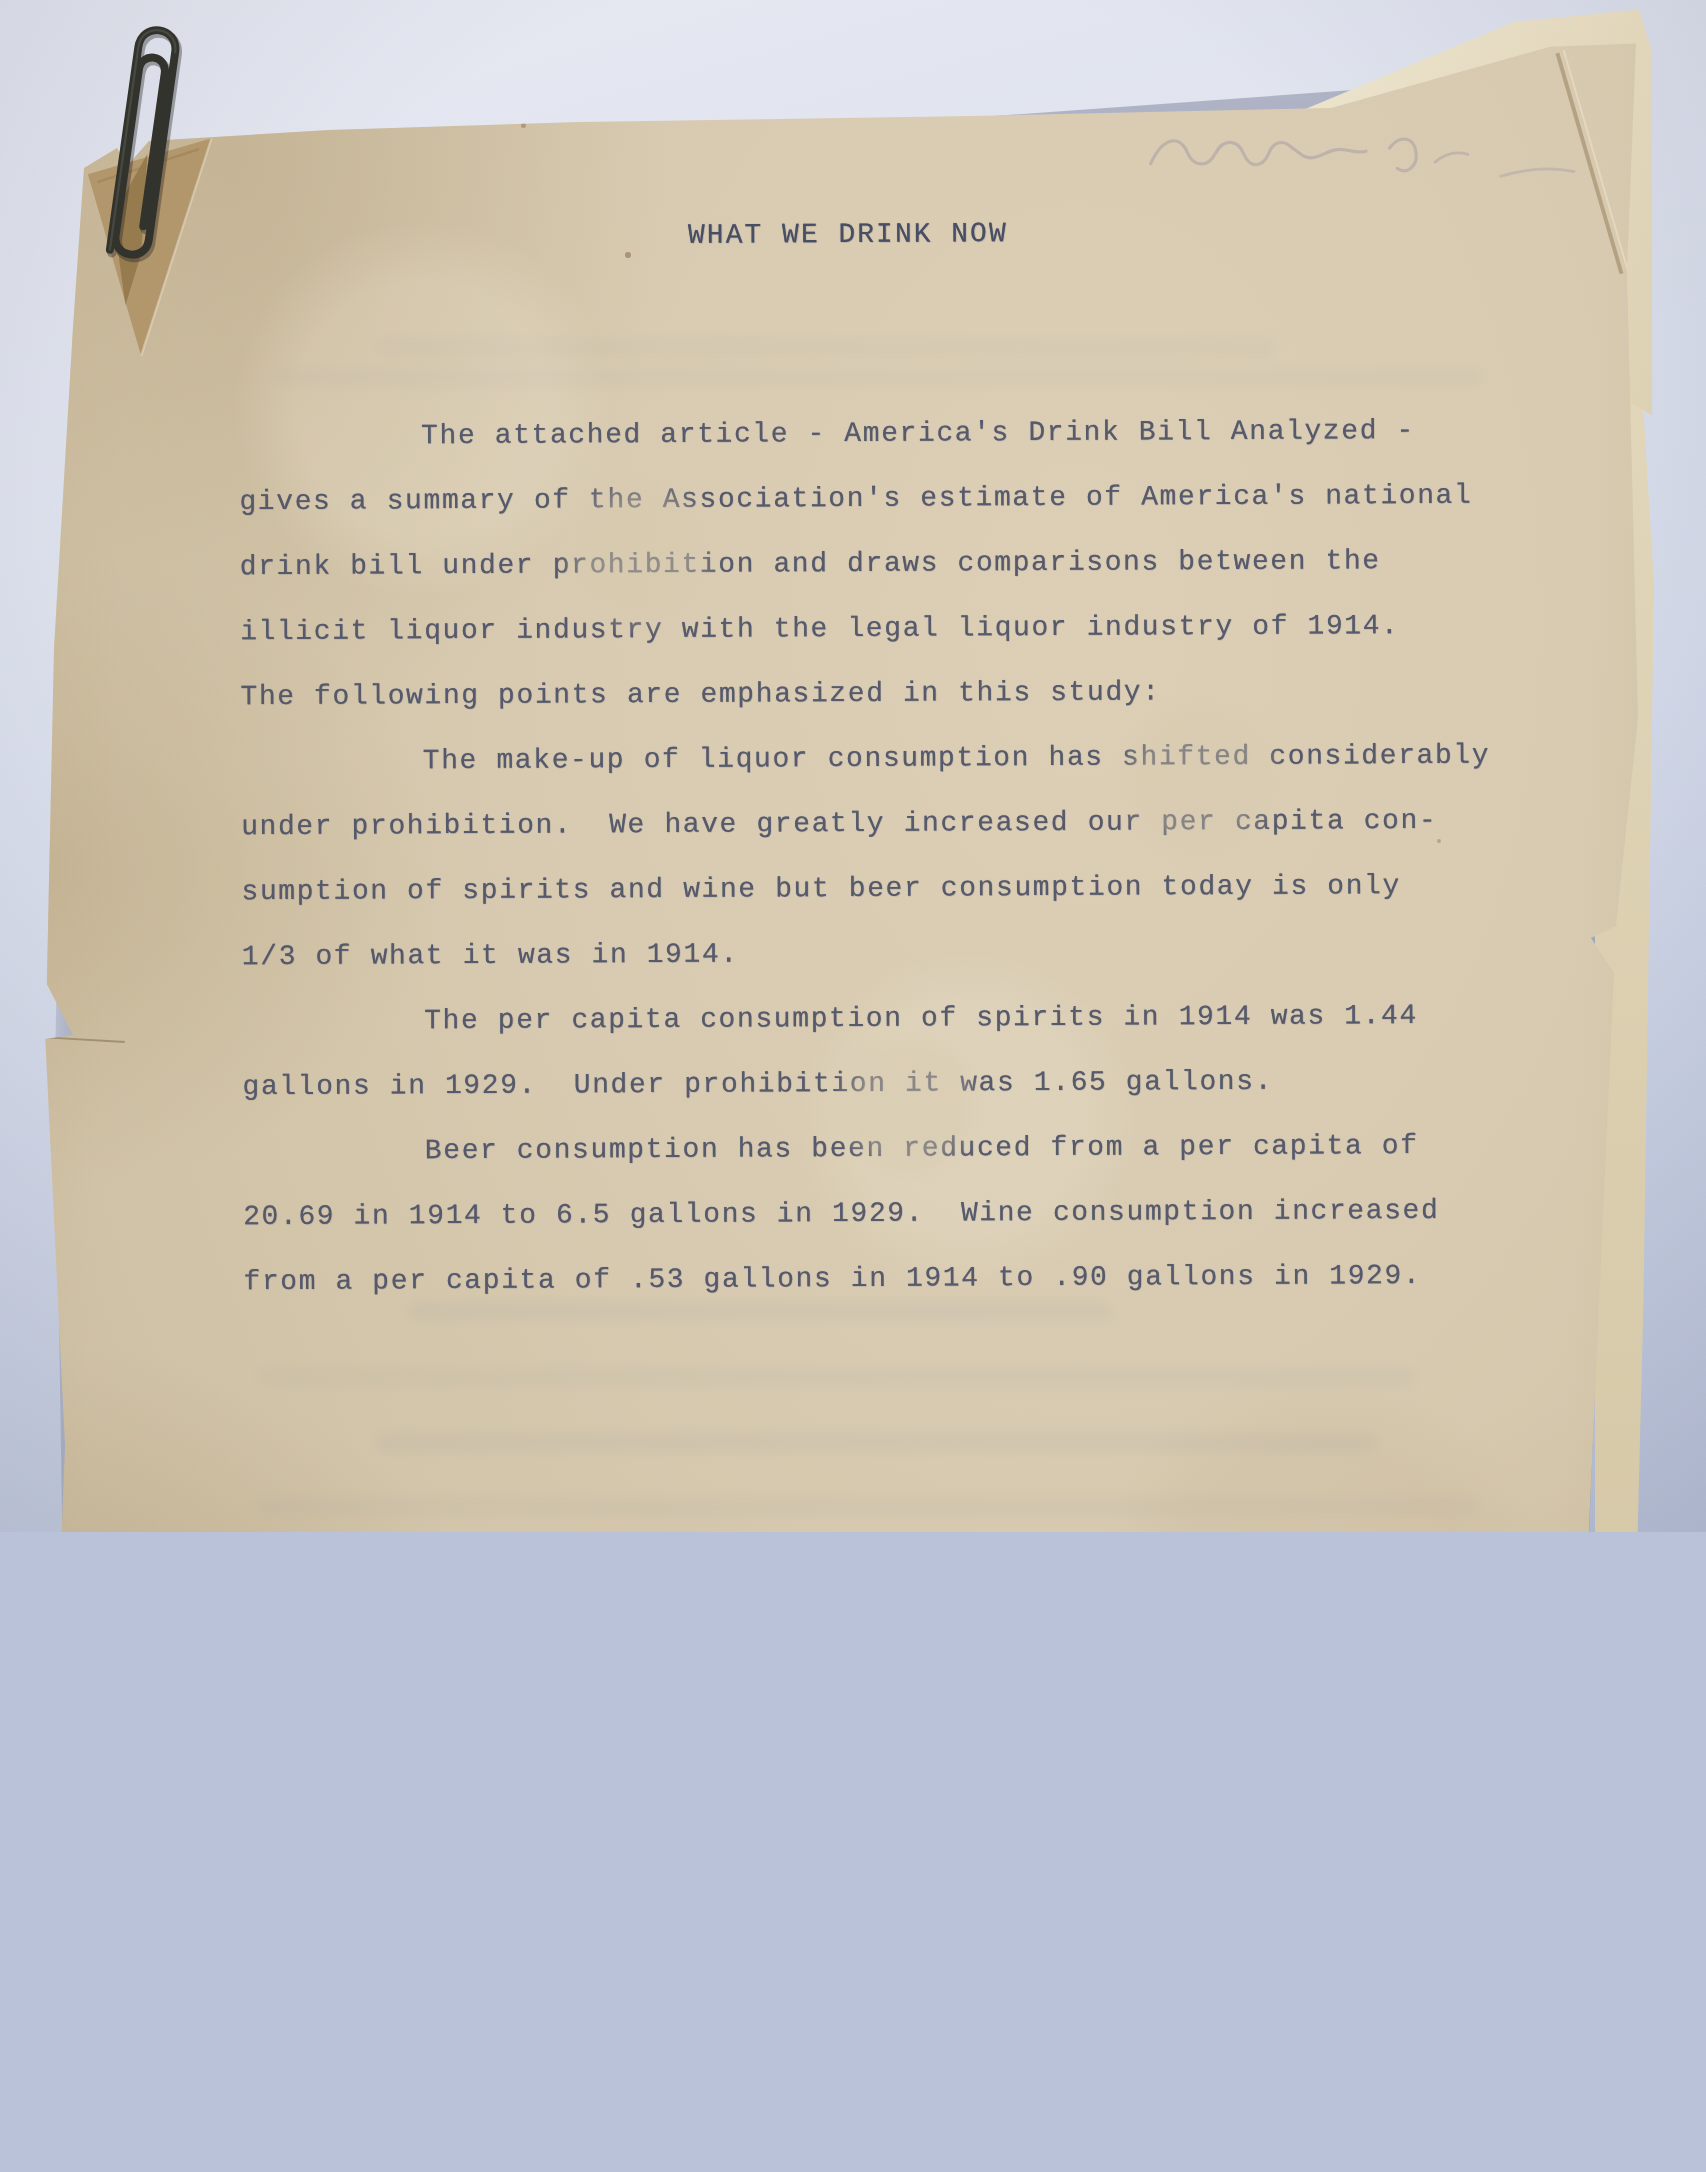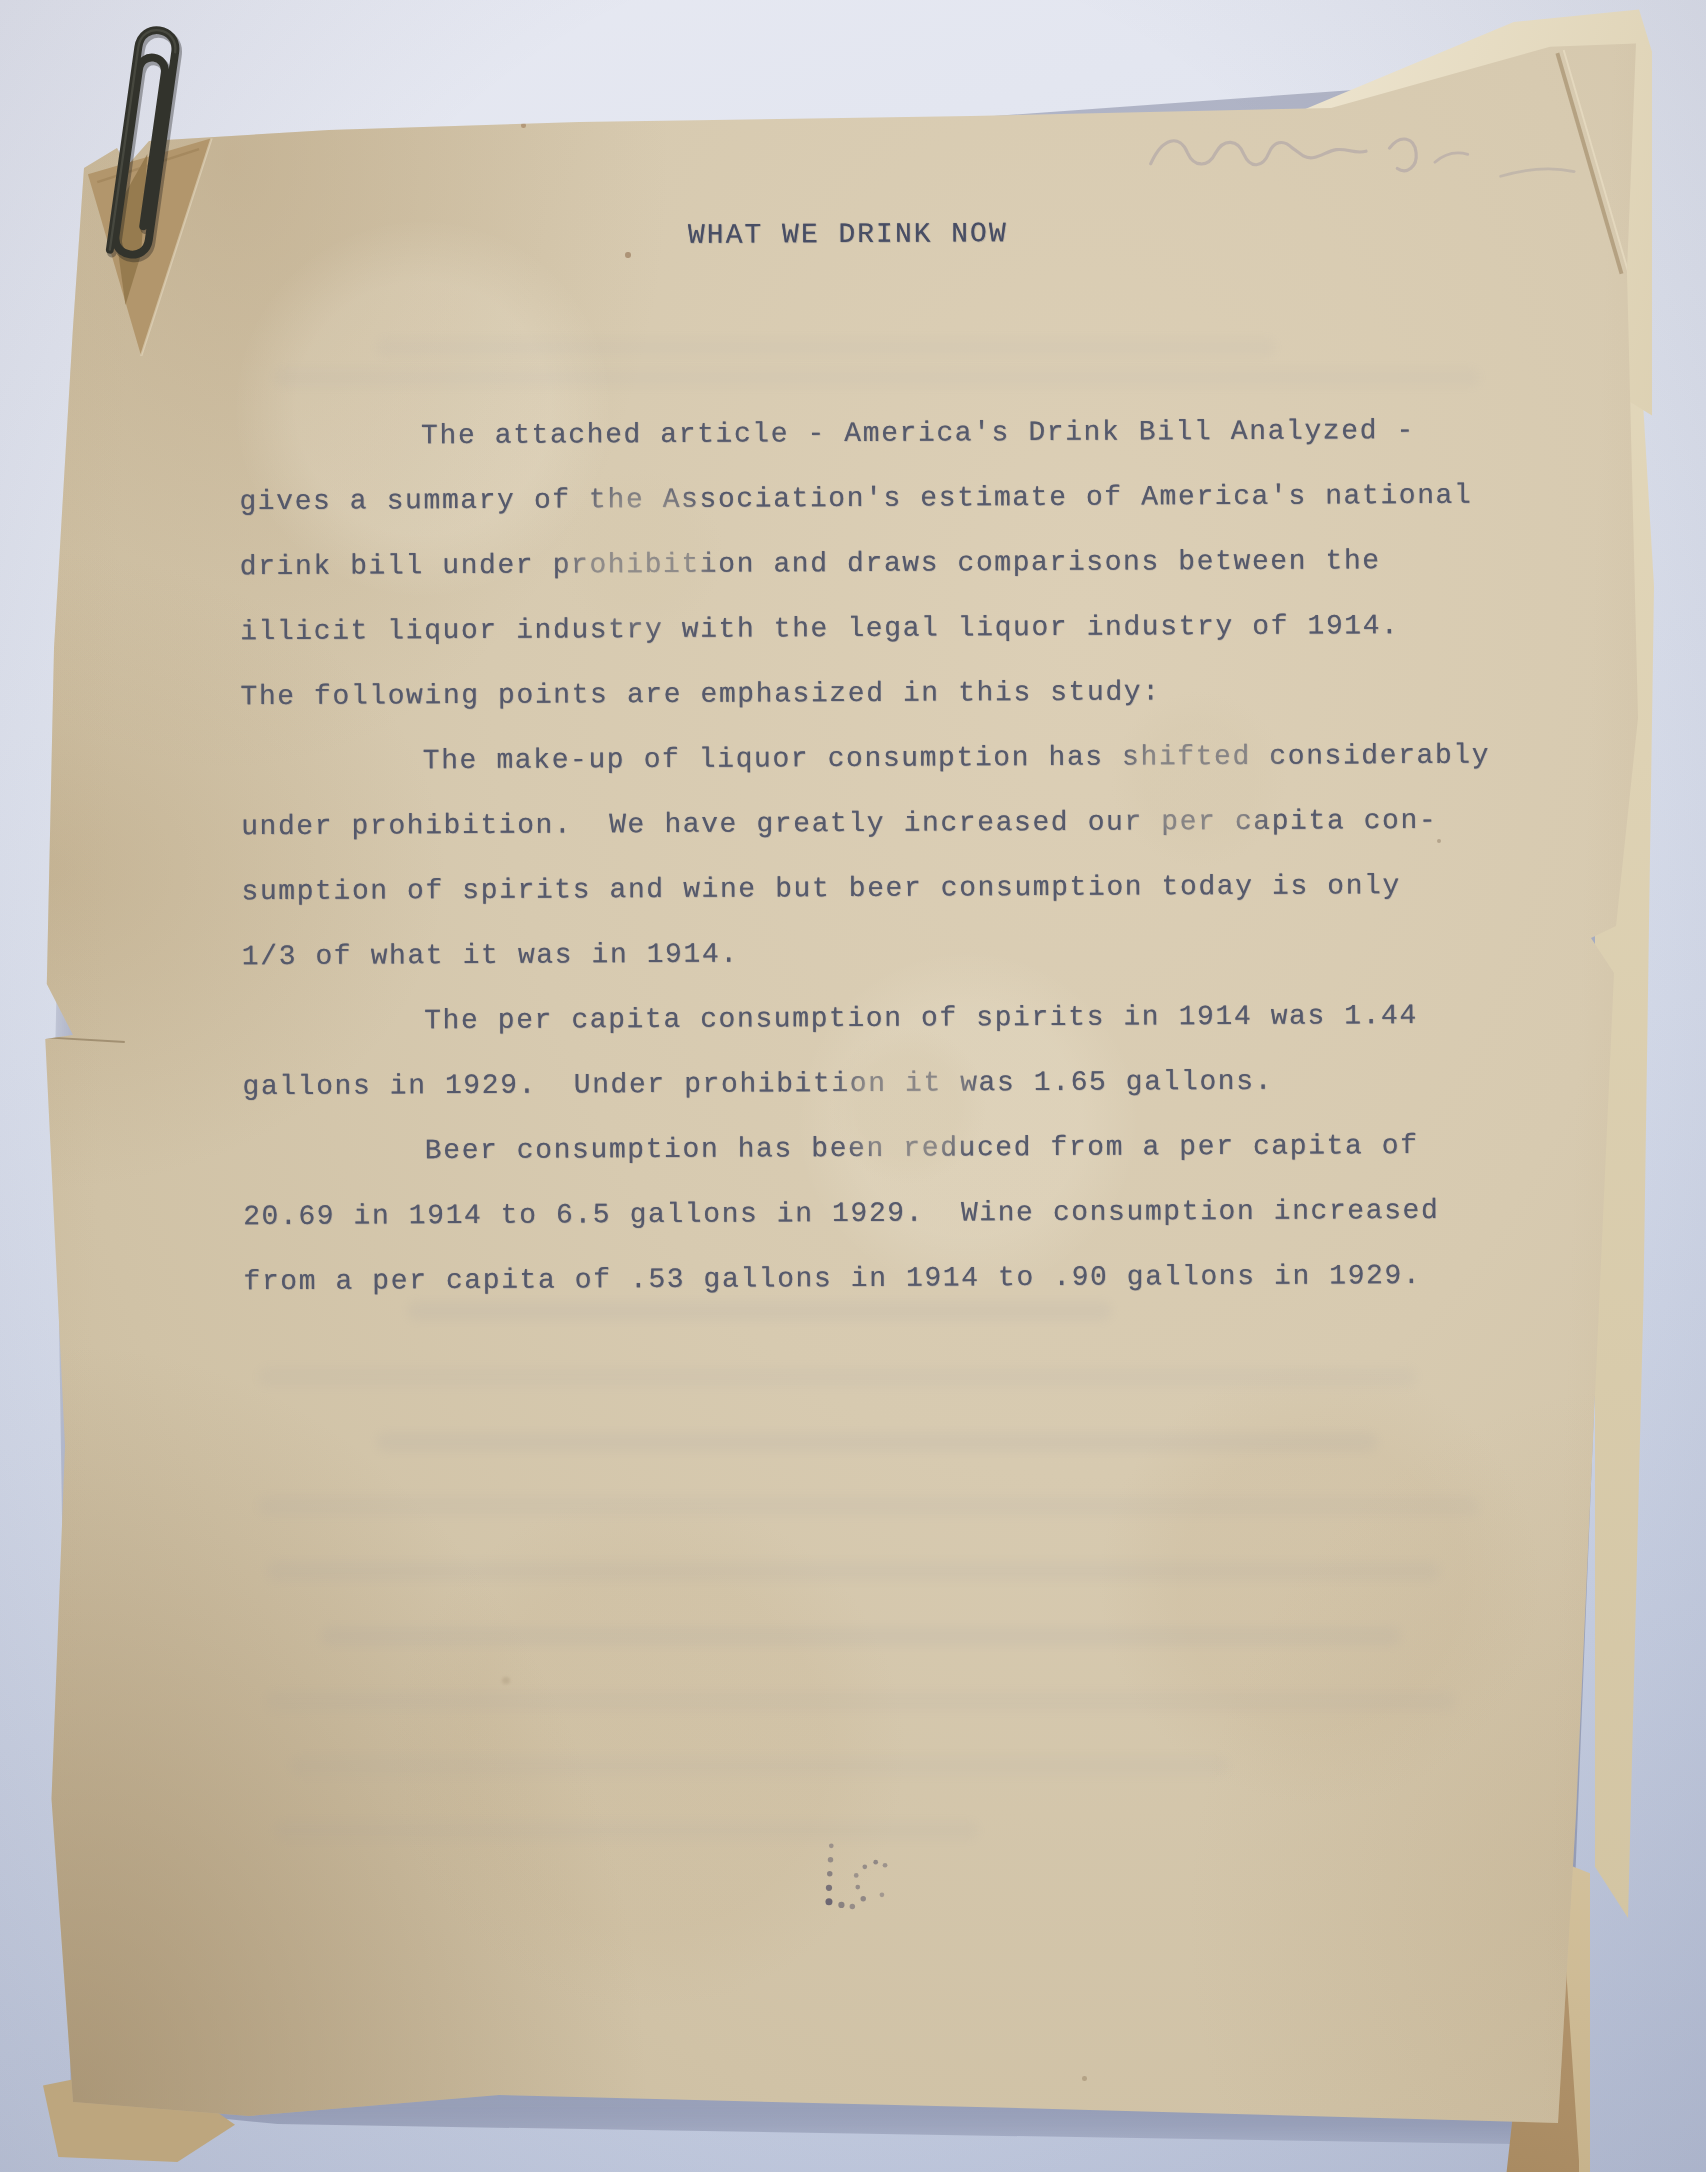--- a/index.html
+++ b/index.html
@@ -1,16 +1,16 @@
 <!DOCTYPE html>
 <html style="font-size:12.5px"><head>
 <meta charset="utf-8">
 <style>
   html,body{margin:0;padding:0;background:#b9c2d8;}
-  .photo{position:relative;width:1707px;height:2172px;overflow:hidden;
+  .photo{position:relative;width:1707px;height:1532px;overflow:hidden;
     background:linear-gradient(165deg,#e7e9f2 0%,#dfe3ee 28%,#d4dae9 55%,#c8d0e3 78%,#bdc6dc 100%);
     font-family:"Liberation Mono","DejaVu Sans Mono",monospace;}
   .photo::after{content:"";position:absolute;inset:0;pointer-events:none;
     background:radial-gradient(ellipse at 50% 45%, rgba(0,0,0,0) 60%, rgba(40,45,75,.12) 100%);}
   
   .paper-shadow{position:absolute;left:55px;top:55px;width:1589px;height:2090px;z-index:1;
     background:rgba(68,74,108,.32);filter:blur(20.4px);
     clip-path:polygon(3% 6%,94% 1%,100% 1%,99% 34%,97% 62%,95% 100%,14% 99%,1% 98%,0 48%,1% 15%);}
   
   .under-strip-light{position:absolute;left:1541px;top:1854px;width:49px;height:319px;z-index:2;

